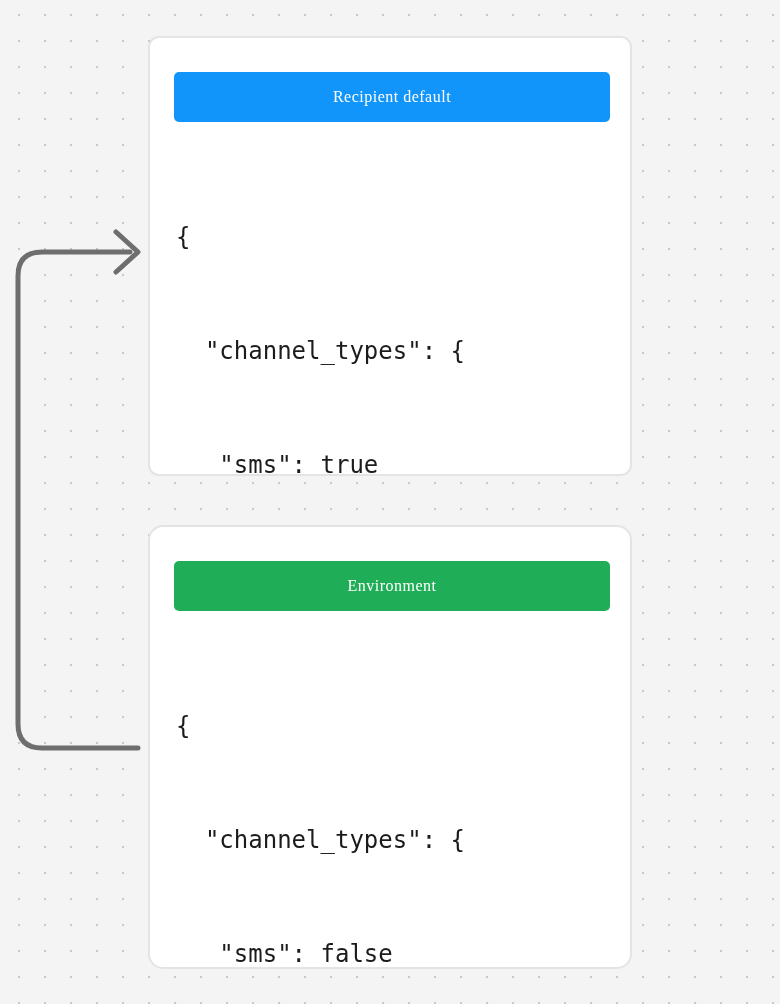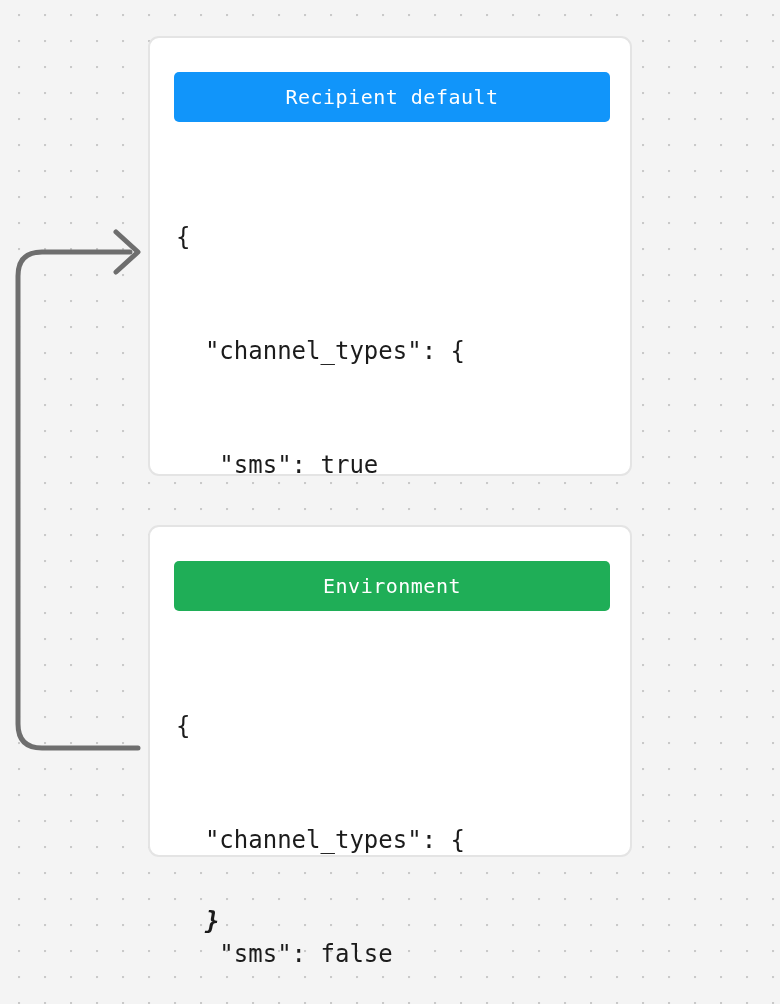--- a/index.html
+++ b/index.html
@@ -40,37 +40,38 @@
     position: absolute;
     left: 148px;
     width: 484px;
     box-sizing: border-box;
     background: #ffffff;
     border: 2px solid #e4e4e4;
     border-radius: 11px;
     padding: 0;
   }
   #card-recipient-default { top: 36px; height: 440px; }
-  #card-environment      { top: 525px; height: 332px; }
+  #card-environment      { top: 525px; height: 444px; border-radius: 15px; }
 
   .card-header {
     position: absolute;
     left: 24px;
     top: 34px;
     width: 436px;
     height: 50px;
     border-radius: 5px;
     display: flex;
     align-items: center;
     justify-content: center;
     color: #ffffff;
-    font-size: 20px;
+    font-size: 16px;
     letter-spacing: 0.5px;
     line-height: 1;
     white-space: pre;
+    font-family: Liberation Serif, serif;
   }
   .card-header.blue  { background: #1195fa; }
   .card-header.green { background: #1fae57; }
 
   .code-block {
     position: absolute;
     left: 26px;
     top: 104px;
     width: 440px;
     font-size: 24px;

